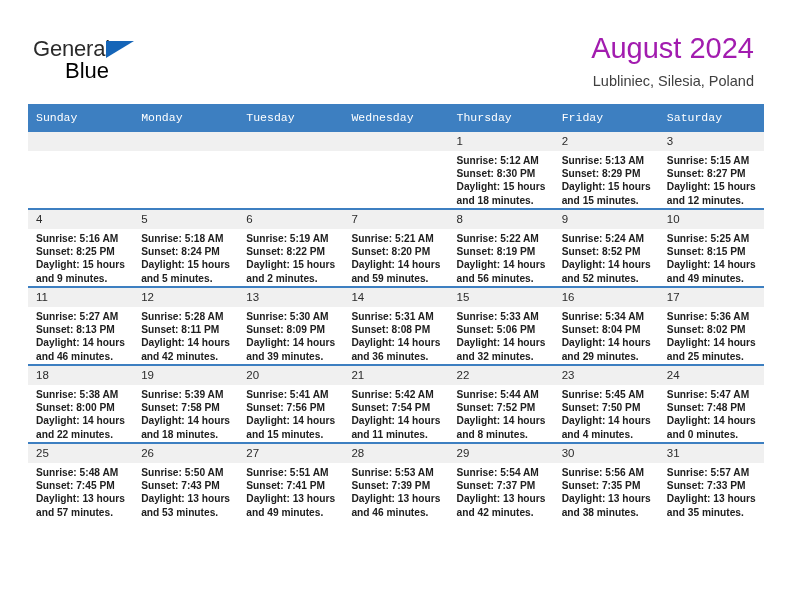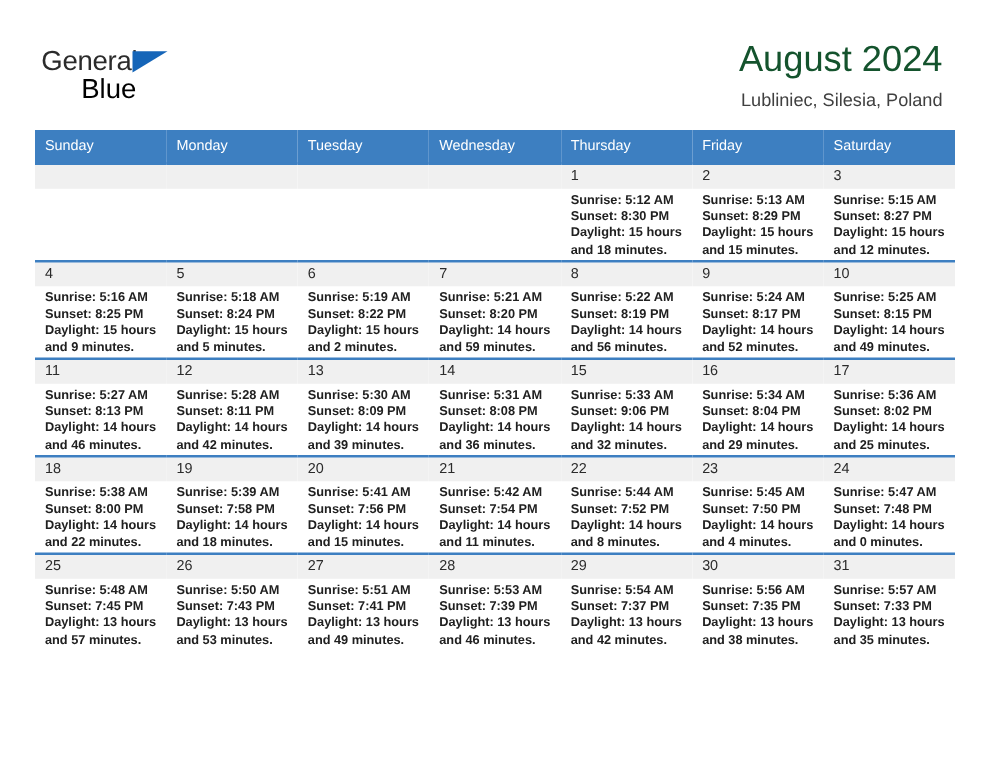--- a/index.html
+++ b/index.html
@@ -66,21 +66,21 @@
   }
 
   .title-wrap {
     position: absolute;
     right: 38px;
     top: 30px;
     text-align: right;
   }
   .cal-title {
     font-size: 29px;
-    color: #14532d;
+    color: #a21caf;
     line-height: 36px;
     white-space: nowrap;
     font-weight: normal;
   }
   .cal-sub {
     margin-top: 6px;
     font-size: 14.5px;
     color: #404040;
     line-height: 18px;
     white-space: nowrap;
@@ -97,20 +97,21 @@
   }
   .cal th {
     background: #3d7fc1;
     color: #ffffff;
     font-size: 11.5px;
     font-weight: normal;
     text-align: left;
     padding: 6px 0 6px 8px;
     height: 14px;
     border: none;
+    font-family: Liberation Mono, monospace;
   }
   .cal td {
     width: 105.14px;
     height: 76px;
     vertical-align: top;
     padding: 0;
     border-top: 2px solid #3d7fc1;
     background: #ffffff;
   }
   .daynum {
@@ -257,21 +258,21 @@
               <div>Sunrise: 5:22 AM</div>
               <div>Sunset: 8:19 PM</div>
               <div class="dl">Daylight: 14 hours</div>
               <div class="dl">and 56 minutes.</div>
             </div>
           </td>
           <td>
             <div class="daynum">9</div>
             <div class="cell-body">
               <div>Sunrise: 5:24 AM</div>
-              <div>Sunset: 8:17 PM</div>
+              <div>Sunset: 8:52 PM</div>
               <div class="dl">Daylight: 14 hours</div>
               <div class="dl">and 52 minutes.</div>
             </div>
           </td>
           <td>
             <div class="daynum">10</div>
             <div class="cell-body">
               <div>Sunrise: 5:25 AM</div>
               <div>Sunset: 8:15 PM</div>
               <div class="dl">Daylight: 14 hours</div>
@@ -313,21 +314,21 @@
               <div>Sunrise: 5:31 AM</div>
               <div>Sunset: 8:08 PM</div>
               <div class="dl">Daylight: 14 hours</div>
               <div class="dl">and 36 minutes.</div>
             </div>
           </td>
           <td>
             <div class="daynum">15</div>
             <div class="cell-body">
               <div>Sunrise: 5:33 AM</div>
-              <div>Sunset: 9:06 PM</div>
+              <div>Sunset: 5:06 PM</div>
               <div class="dl">Daylight: 14 hours</div>
               <div class="dl">and 32 minutes.</div>
             </div>
           </td>
           <td>
             <div class="daynum">16</div>
             <div class="cell-body">
               <div>Sunrise: 5:34 AM</div>
               <div>Sunset: 8:04 PM</div>
               <div class="dl">Daylight: 14 hours</div>

